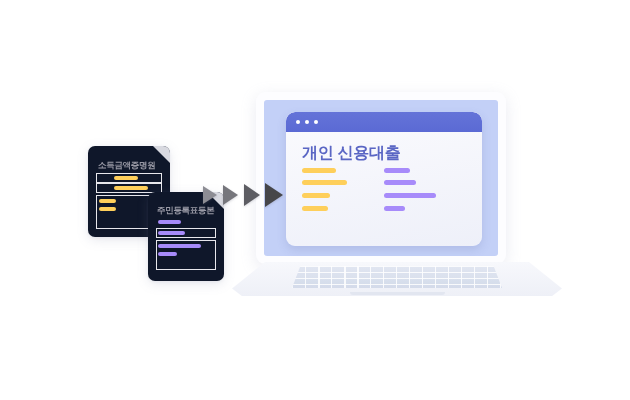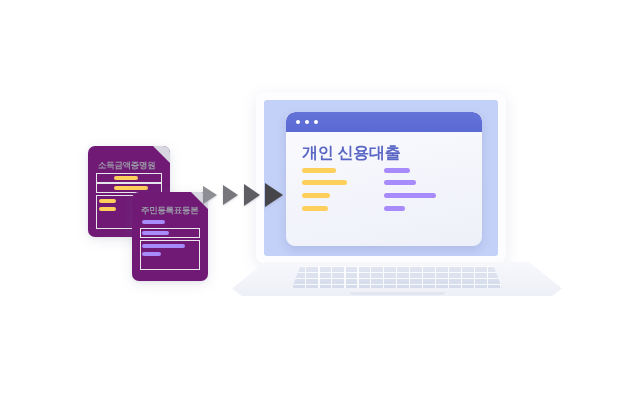--- a/index.html
+++ b/index.html
@@ -14,21 +14,21 @@
     position: relative;
     width: 630px;
     height: 400px;
     background: #ffffff;
     overflow: hidden;
   }
 
   
   .doc {
     position: absolute;
-    background: #701a75;
+    background: #0f172a;
     border-radius: 7px;
     box-shadow: 0 3px 12px rgba(120,125,160,0.17), 0 1px 3px rgba(120,125,160,0.10);
   }
   .doc-fold {
     position: absolute;
     top: 0;
     right: 0;
     width: 0;
     height: 0;
     border-left: 17px solid transparent;
@@ -49,21 +49,21 @@
     width: 82px;
     height: 91px;
     z-index: 3;
   }
   #doc1 .doc-title {
     left: 10px;
     top: 14px;
     font-size: 8.5px;
   }
   #doc2 {
-    left: 132px;
+    left: 148px;
     top: 192px;
     width: 76px;
     height: 89px;
     z-index: 5;
   }
   #doc2 .doc-title {
     left: 9px;
     top: 13px;
     font-size: 8.5px;
   }

